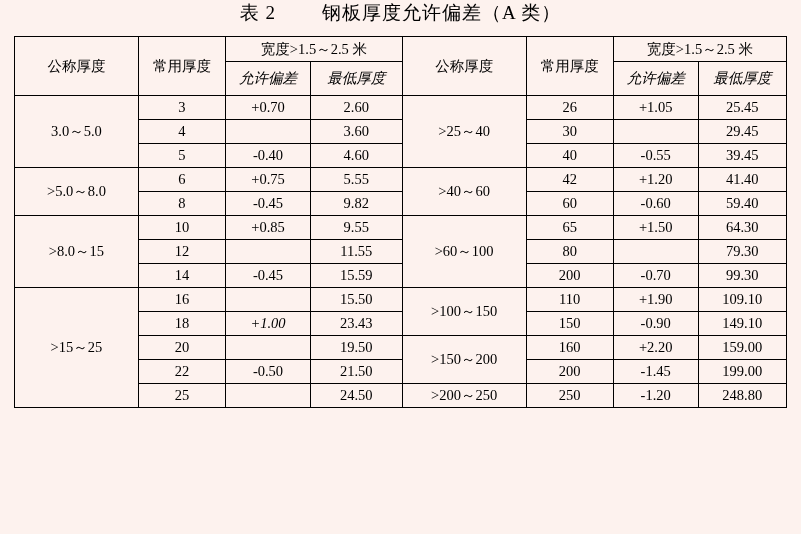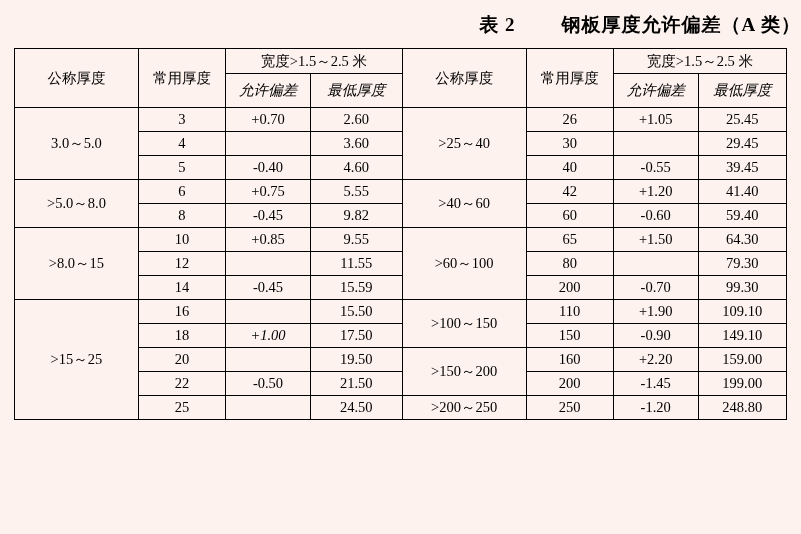--- a/index.html
+++ b/index.html
@@ -14,24 +14,23 @@
     color: #000;
     overflow: hidden;
   }
   .page {
     position: relative;
     width: 801px;
     height: 534px;
     box-sizing: border-box;
   }
   .title {
-    text-align: right;
+    text-align: center;
     font-size: 19px;
-    font-weight: bold;
-    padding-top: 12px;
+    font-weight: normal;
     padding-bottom: 10px;
     letter-spacing: 1px;
   }
   .title .tnum {
     margin-right: 46px;
   }
   .table-wrap {
     padding: 0 14px;
   }
   table.spec {
@@ -202,21 +201,21 @@
           <td class="num">15.50</td>
           <td rowspan="2">&gt;100～150</td>
           <td class="num">110</td>
           <td class="num">+1.90</td>
           <td class="num">109.10</td>
         </tr>
 
         <tr class="data">
           <td class="num">18</td>
           <td class="num blank">+1.00</td>
-          <td class="num">17.50</td>
+          <td class="num">23.43</td>
           <td class="num">150</td>
           <td class="num">-0.90</td>
           <td class="num">149.10</td>
         </tr>
 
         <tr class="data">
           <td class="num">20</td>
           <td class="num blank"></td>
           <td class="num">19.50</td>
           <td rowspan="2">&gt;150～200</td>

